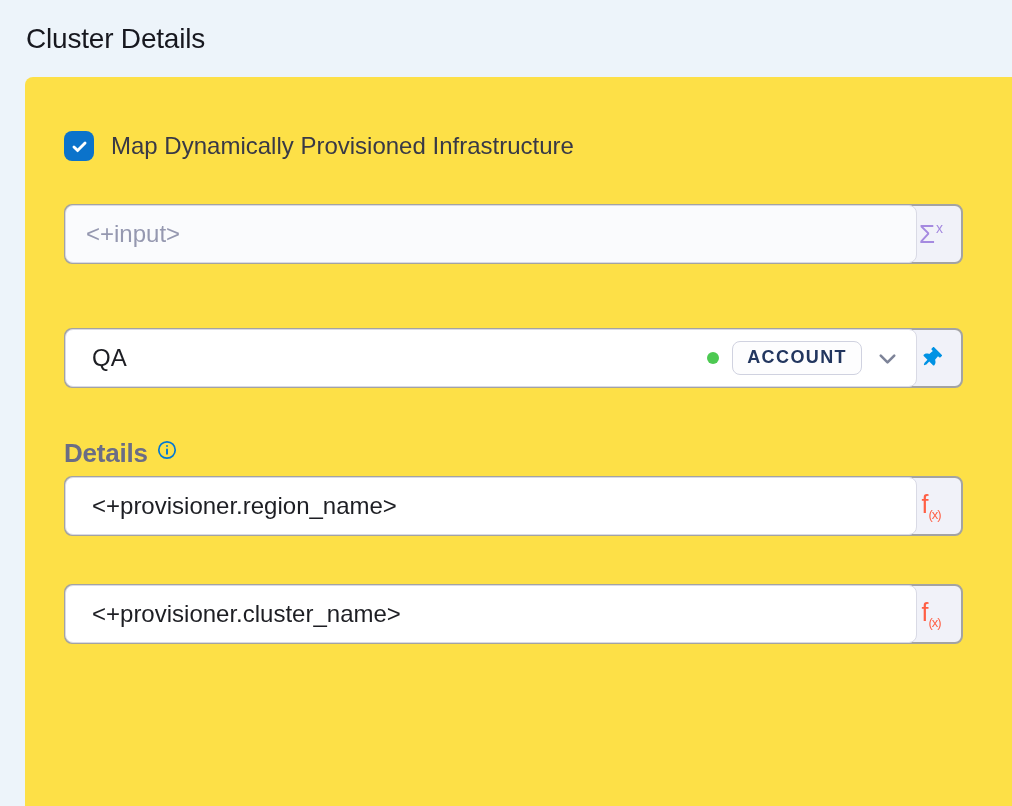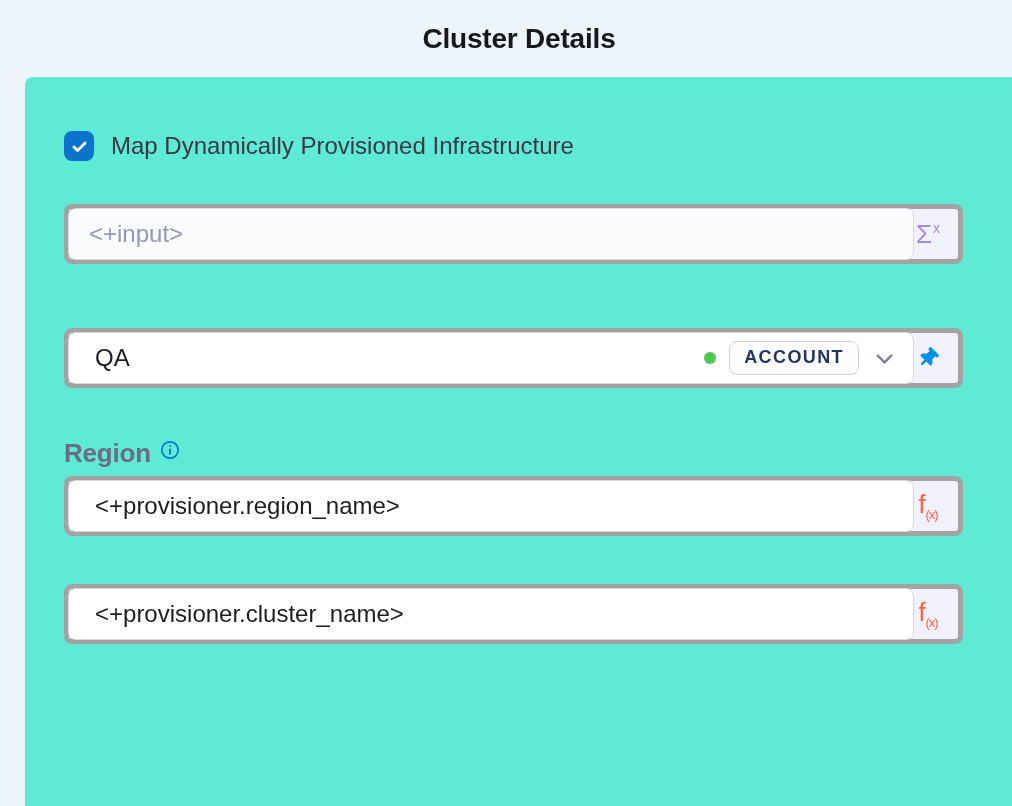--- a/index.html
+++ b/index.html
@@ -8,30 +8,29 @@
     width: 1012px; height: 806px;
     background: #edf4fa;
     font-family: "Liberation Sans", sans-serif;
     overflow: hidden;
   }
   .page-title {
     margin: 0;
     padding: 24px 0 0 26px;
     font-size: 28px;
     line-height: 30px;
-    font-weight: 700;
+    font-weight: 400;
     color: #17181f;
     letter-spacing: -0.2px;
-    text-align: center;
   }
   .card {
     margin: 23px 0 0 25px;
     width: 987px;
     height: 729px;
-    background: #5eead4;
+    background: #fde047;
     border-radius: 8px 0 0 0;
     padding: 54px 49px 0 39px;
   }
   
   .checkbox-row {
     display: flex;
     align-items: center;
     gap: 17px;
     margin-bottom: 43px;
     cursor: pointer;
@@ -63,21 +62,21 @@
   .field-label {
     font-size: 26px;
     font-weight: 600;
     color: #6b6d85;
     letter-spacing: -0.2px;
   }
   .info-icon { display: flex; cursor: pointer; margin-top: -6px; }
   .field-wrap {
     position: relative;
     height: 60px;
-    border: 5px solid #a3a3a3;
+    border: 2px solid #a3a3a3;
     border-radius: 8px;
     background: #f1f2f9;
   }
   .field-white {
     position: absolute;
     top: -1px; left: -1px; bottom: -1px; right: 44px;
     background: #ffffff;
     border: 1px solid #d9dae5;
     border-radius: 8px;
     display: flex;
@@ -191,21 +190,21 @@
       <div class="field-icon-seg pin-btn">
         <svg viewBox="0 0 384 512" width="20" height="20">
           <path fill="#0092e4" d="M298 214L286 96h42c13 0 24-11 24-24V24c0-13-11-24-24-24H56C43 0 32 11 32 24v48c0 13 11 24 24 24h42L86 214C37 237 0 277 0 328c0 13 11 24 24 24h136v104c0 1 0 2 1 4l24 48c3 6 11 6 14 0l24-48c1-2 1-3 1-4V352h136c13 0 24-11 24-24 0-51-38-91-86-114z"></path>
         </svg>
       </div>
     </div>
   </div>
 
   <div class="form-group g-region">
     <div class="field-label-row">
-      <span class="field-label">Region</span>
+      <span class="field-label">Details</span>
       <span class="info-icon">
         <svg viewBox="0 0 20 20" width="20" height="20">
           <circle cx="10" cy="10" r="8.2" fill="none" stroke="#0278d5" stroke-width="1.7"></circle>
           <rect x="9.05" y="4.9" width="1.9" height="2" rx="0.95" fill="#0278d5"></rect>
           <rect x="9.05" y="8.4" width="1.9" height="6.4" rx="0.95" fill="#0278d5"></rect>
         </svg>
       </span>
     </div>
     <div class="field-wrap">
       <div class="field-white">

